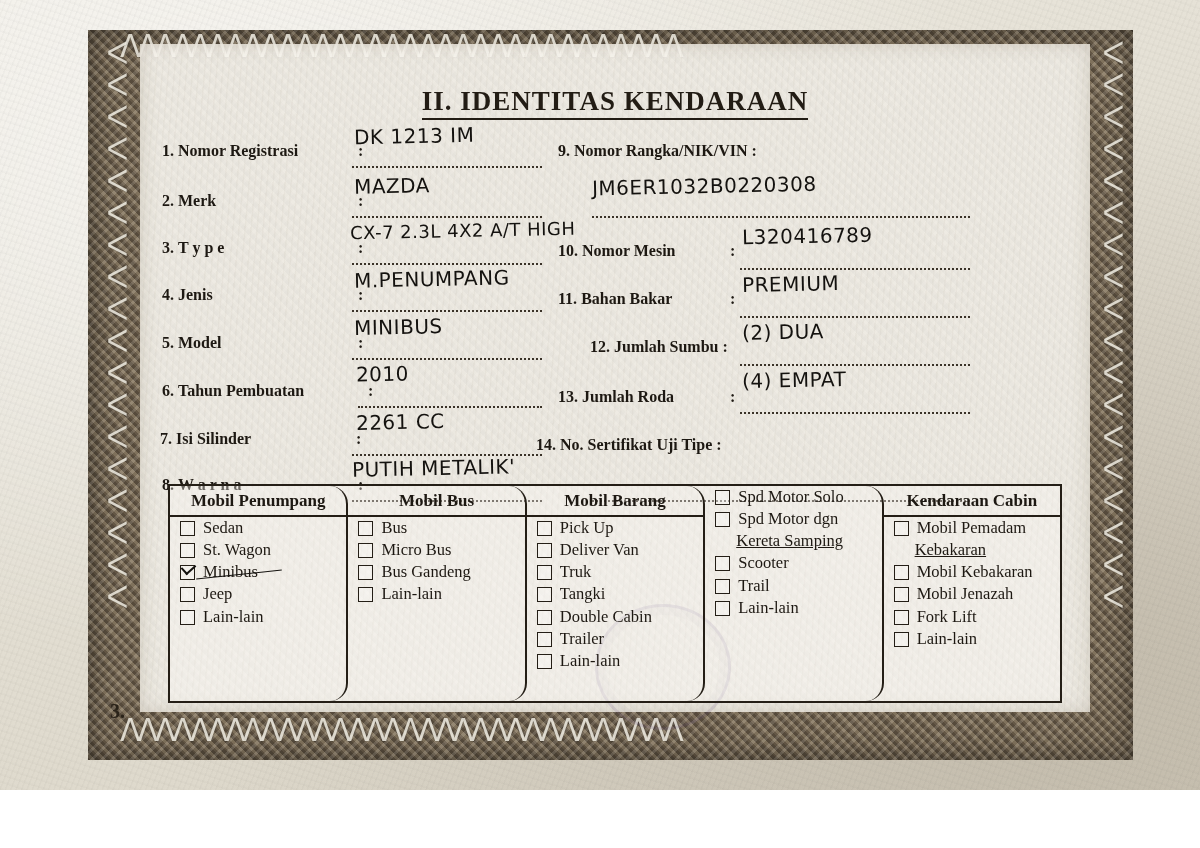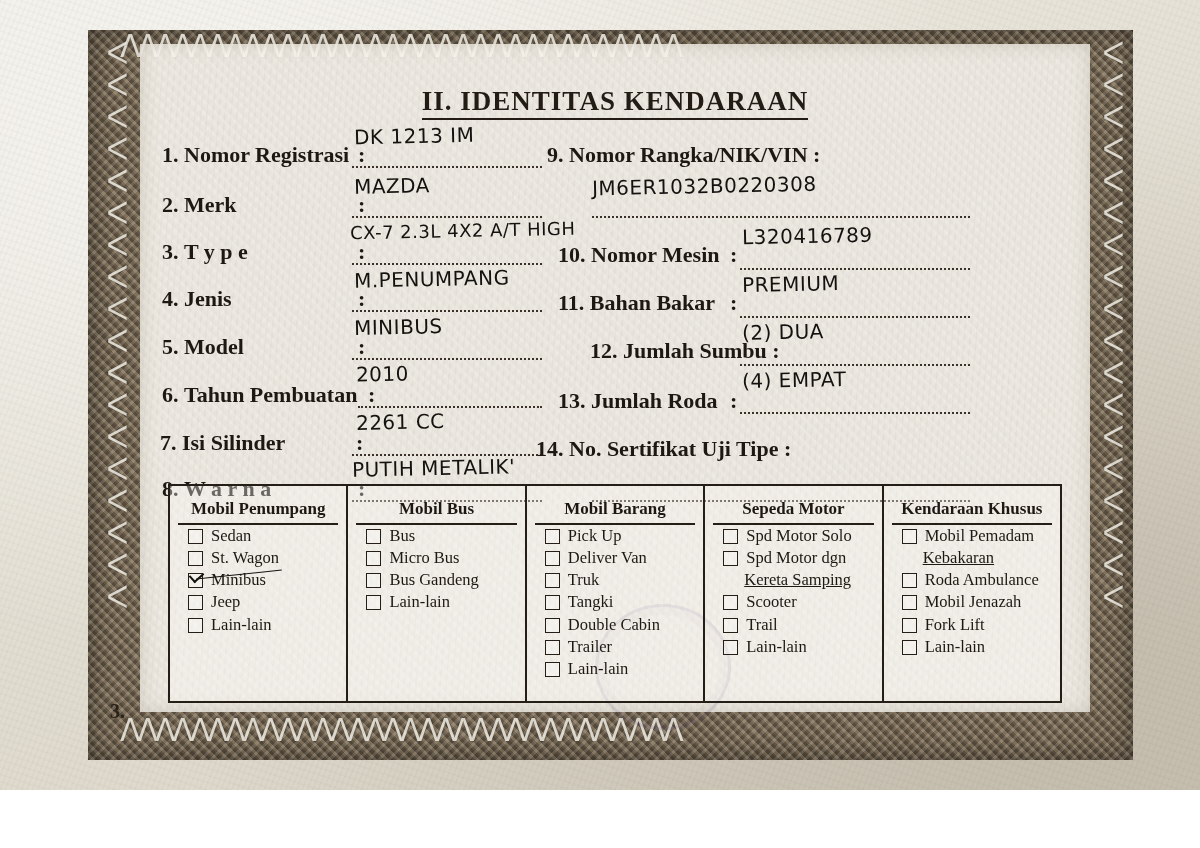--- a/index.html
+++ b/index.html
@@ -108,21 +108,21 @@
     font-weight: bold;
     letter-spacing: 1px;
     color: #221c14;
     font-family: "Liberation Serif", serif;
   }
   .title span { border-bottom: 2px solid #221c14; padding-bottom: 2px; }
 
   
   .field {
     position: absolute;
-    font-size: 22px;
+    font-size: 16px;
     color: #1d1812;
     font-family: "Liberation Serif", serif;
     white-space: nowrap;
   }
   .flabel { font-weight: bold; display:inline-block; }
   .fnum   { font-weight: bold; }
   .colon  { position:absolute; font-weight:bold; }
 
   .dots {
     position: absolute;
@@ -145,22 +145,23 @@
     position: absolute;
     left: 28px; top: 440px;
     width: 890px; height: 215px;
     border: 2px solid #241e16;
     display: flex;
     background: rgba(252,250,245,0.35);
   }
   .tcol {
     flex: 1;
     border-right: 2px solid #241e16;
-    padding: 8px;
+    padding: 0;
     position: relative;
+    border-radius: 18px;
   }
   .tcol:last-child { border-right: none; }
   .thead {
     text-align: center;
     font-size: 17px;
     font-weight: bold;
     color: #1d1812;
     padding: 5px 0 4px;
     border-bottom: 2px solid #241e16;
     font-family: "Liberation Serif", serif;
@@ -317,21 +318,21 @@
       <div class="hand" style="left:216px; top:366px;">2261 CC</div>
 
       <div class="field" style="left:22px; top:432px;">
         <span class="fnum">8.</span>
         <span class="flabel">W a r n a</span>
         <span class="colon" style="left:196px; top:0;">:</span>
       </div>
       <div class="dots" style="left:212px; top:456px; width:190px;"></div>
       <div class="hand" style="left:212px; top:412px;">PUTIH METALIK'</div>
 
-      <div class="field" style="left:407px; top:98px;">
+      <div class="field" style="left:418px; top:98px;">
         <span class="fnum">9.</span>
         <span class="flabel">Nomor Rangka/NIK/VIN :</span>
       </div>
       <div class="dots" style="left:452px; top:172px; width:378px;"></div>
       <div class="hand" style="left:452px; top:130px;">JM6ER1032B0220308</div>
 
       <div class="field" style="left:418px; top:198px;">
         <span class="fnum">10.</span>
         <span class="flabel">Nomor Mesin</span>
         <span class="colon" style="left:172px; top:0;">:</span>
@@ -442,21 +443,20 @@
             <span class="cbox"></span>
             <span>Trailer</span>
           </div>
           <div class="titem">
             <span class="cbox"></span>
             <span>Lain-lain</span>
           </div>
         </div>
 
         <div class="tcol">
-          <div class="thead">Sepeda Motor</div>
           <div class="titem">
             <span class="cbox"></span>
             <span>Spd Motor Solo</span>
           </div>
           <div class="titem">
             <span class="cbox"></span>
             <span>Spd Motor dgn</span>
           </div>
           <div class="titem cont">
             <span>Kereta Samping</span>
@@ -469,31 +469,31 @@
             <span class="cbox"></span>
             <span>Trail</span>
           </div>
           <div class="titem">
             <span class="cbox"></span>
             <span>Lain-lain</span>
           </div>
         </div>
 
         <div class="tcol">
-          <div class="thead">Kendaraan Khusus</div>
+          <div class="thead">Kendaraan Cabin</div>
           <div class="titem">
             <span class="cbox"></span>
             <span>Mobil Pemadam</span>
           </div>
           <div class="titem cont">
             <span>Kebakaran</span>
           </div>
           <div class="titem">
             <span class="cbox"></span>
-            <span>Roda Ambulance</span>
+            <span>Mobil Kebakaran</span>
           </div>
           <div class="titem">
             <span class="cbox"></span>
             <span>Mobil Jenazah</span>
           </div>
           <div class="titem">
             <span class="cbox"></span>
             <span>Fork Lift</span>
           </div>
           <div class="titem">

